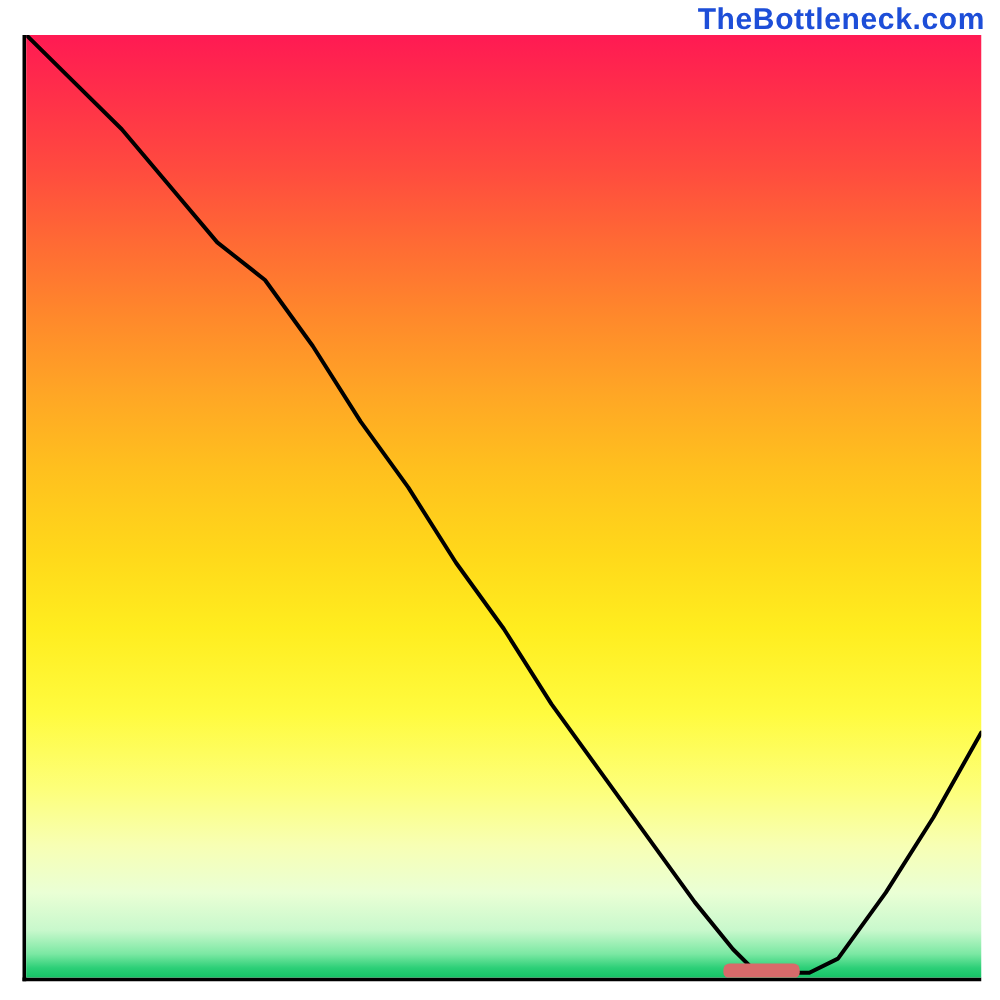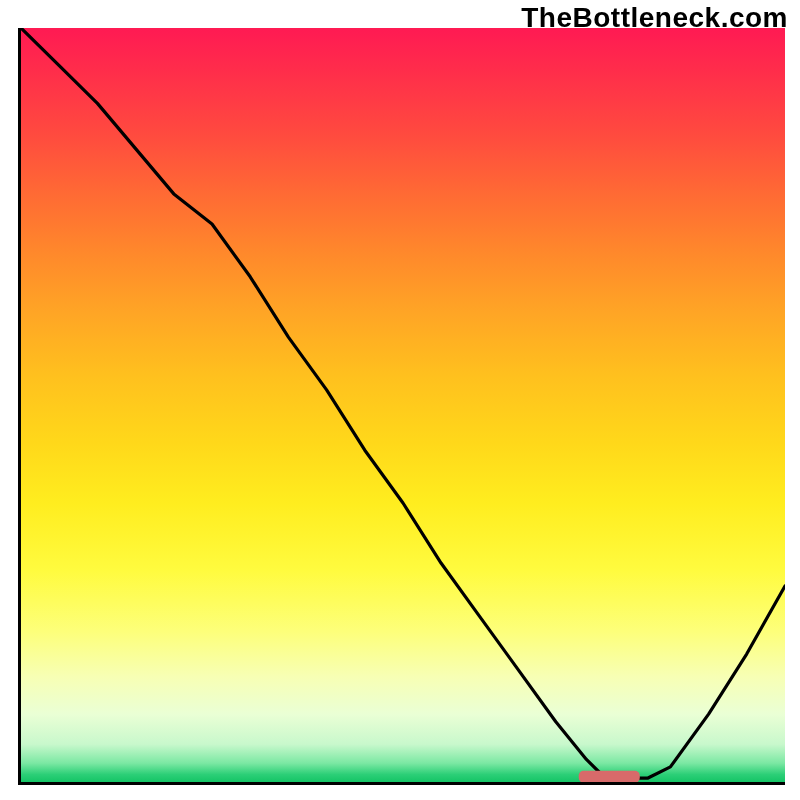--- a/index.html
+++ b/index.html
@@ -13,23 +13,23 @@
   }
   .wrap {
     position: relative;
     width: 800px;
     height: 800px;
   }
   .watermark {
     position: absolute;
     top: 2px;
     right: 12px;
-    font-size: 28px;
+    font-size: 24px;
     font-weight: bold;
-    color: #000000;
+    color: #1d4ed8;
     letter-spacing: 0.5px;
   }
   .plot-area {
     position: absolute;
     left: 18px;
     top: 28px;
     width: 764px;
     height: 754px;
     border-left: 3px solid #000;
     border-bottom: 3px solid #000;

